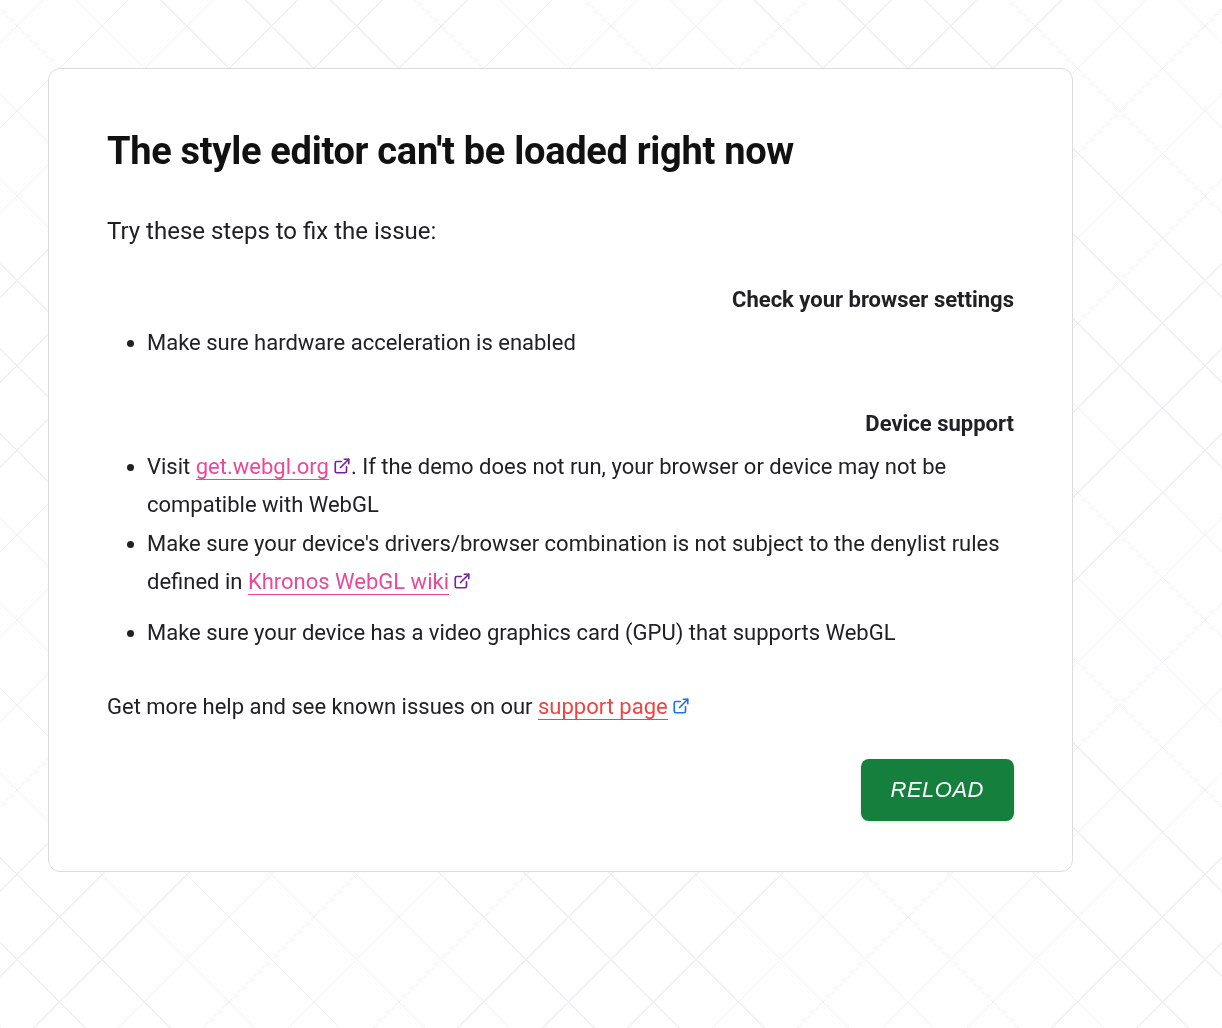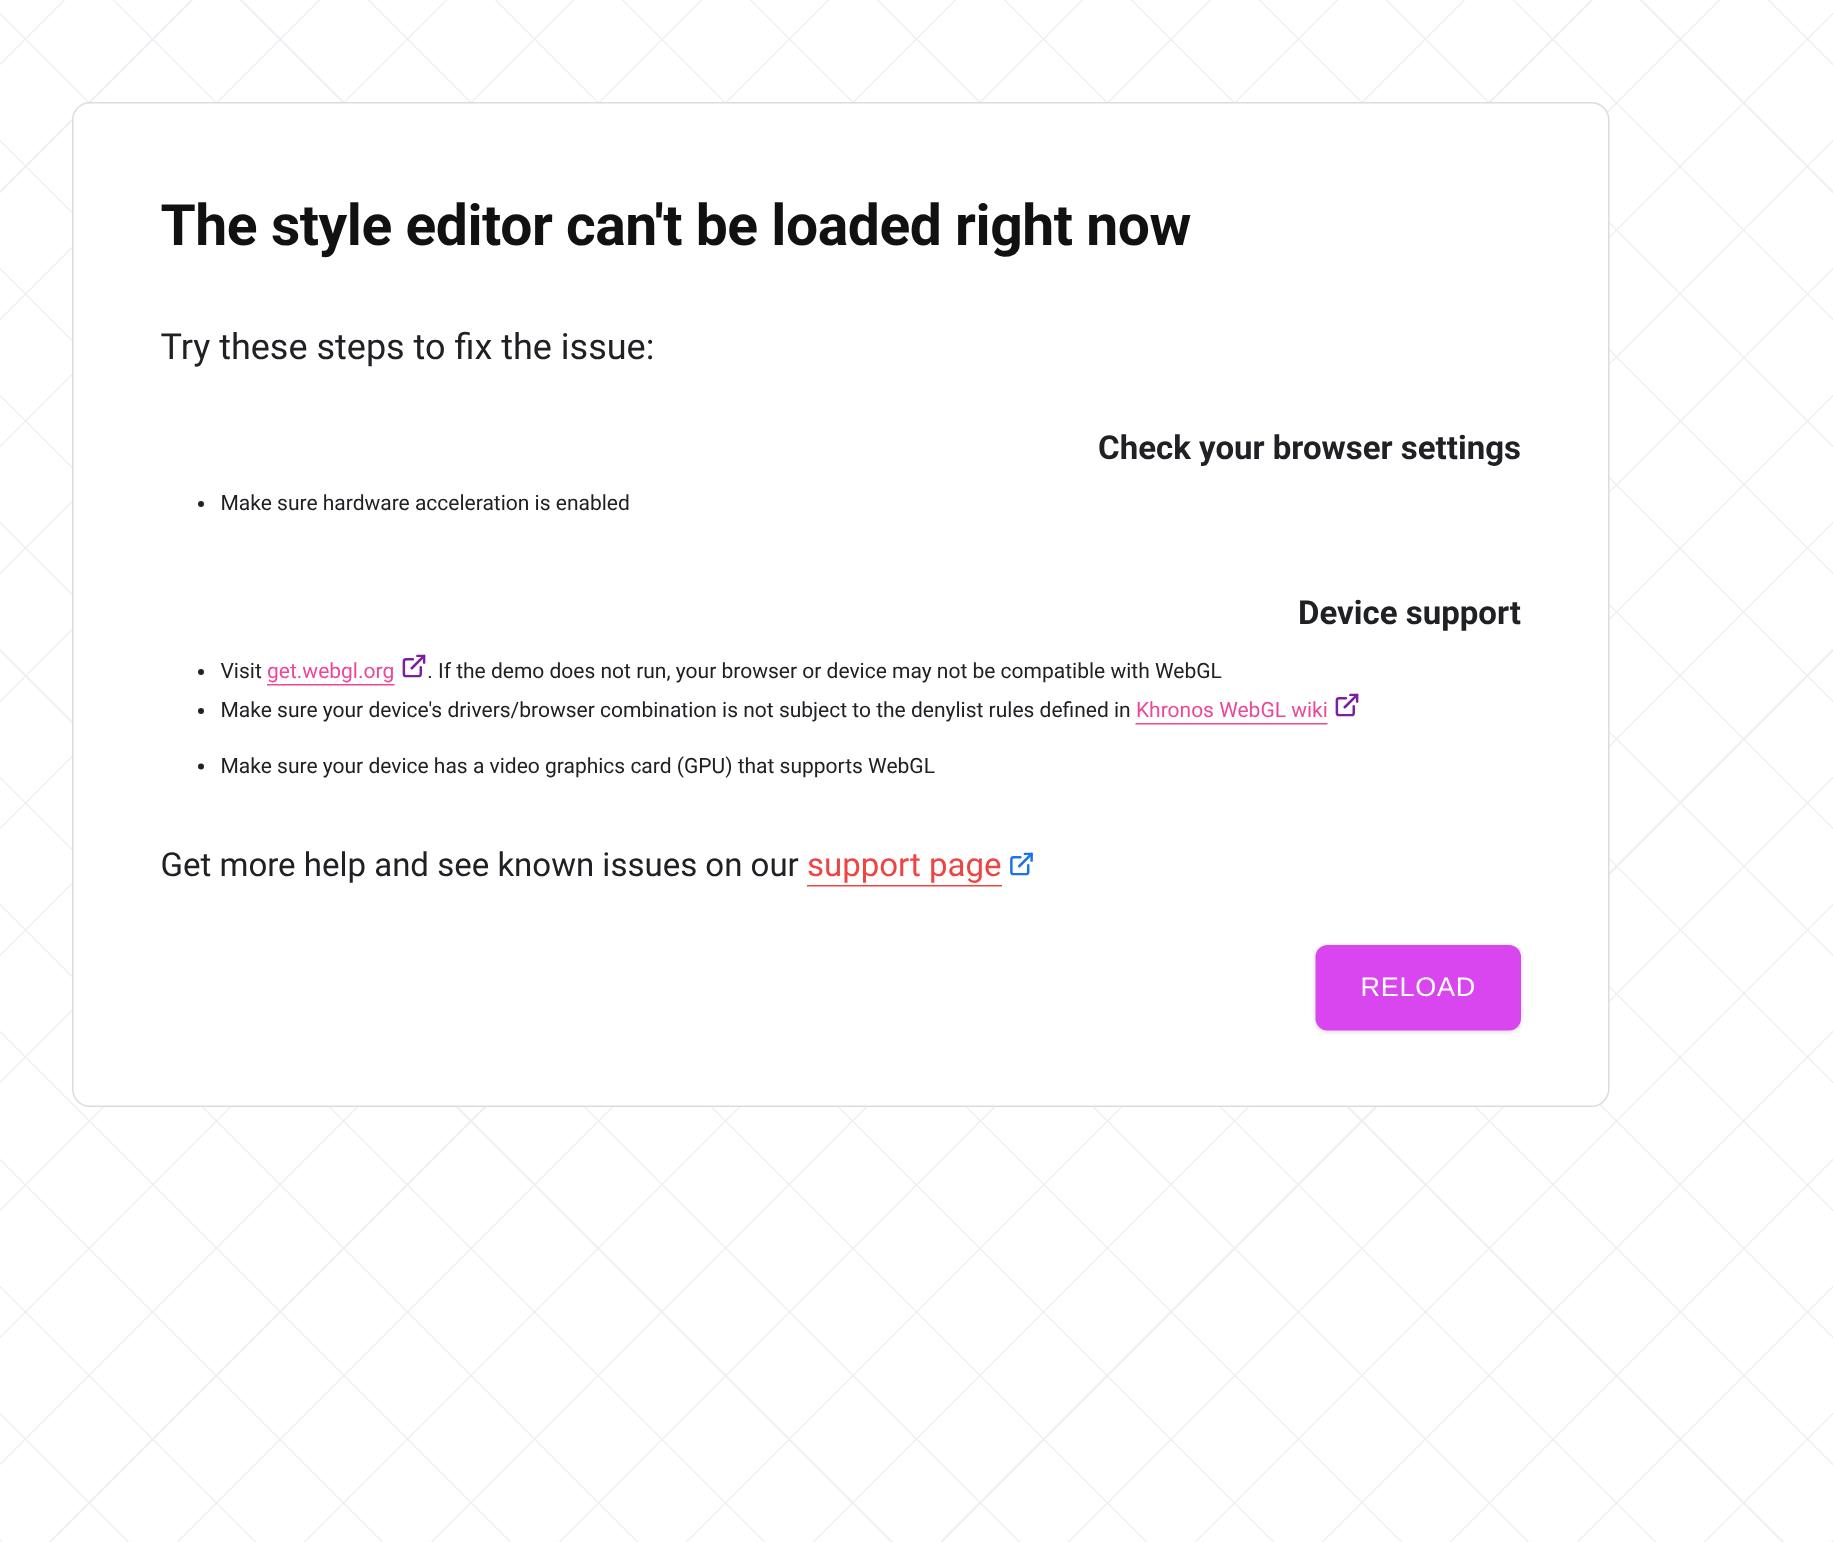--- a/index.html
+++ b/index.html
@@ -58,21 +58,21 @@
     }
     h2.section-heading:first-of-type {
       margin-top: 0;
     }
     ul {
       list-style: disc;
       padding-left: 40px;
       margin-bottom: 12px;
     }
     li {
-      font-size: 14px;
+      font-size: 22px;
       color: #202124;
       line-height: 1.75;
     }
     a.link {
       color: #ef4444;
       text-decoration: none;
       border-bottom: 1px solid currentColor;
     }
     a.link.visited {
       color: #ec4899;
@@ -93,30 +93,31 @@
       font-size: 22px;
       color: #202124;
       margin-top: 42px;
     }
     .button-row {
       display: flex;
       justify-content: flex-end;
       margin-top: 40px;
     }
     button.reload {
-      background: #d946ef;
+      background: #15803d;
       color: #fff;
       border: none;
       border-radius: 8px;
       padding: 18px 30px;
-      font-size: 18px;
+      font-size: 22px;
       font-weight: 500;
       letter-spacing: 0.5px;
       cursor: pointer;
       box-shadow: 0 1px 3px rgba(0,0,0,0.15);
+      font-style: italic;
     }
     .sections-wrap h2.section-heading {
       margin-top: 48px;
     }
     .sections-wrap h2.section-heading:first-child {
       margin-top: 0;
     }
   </style>
 </head>
 <body>

